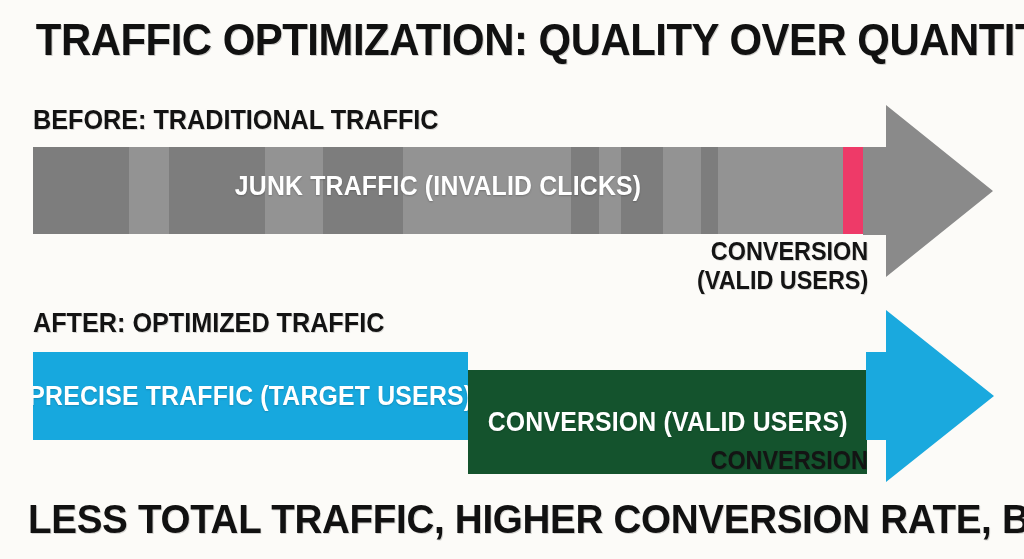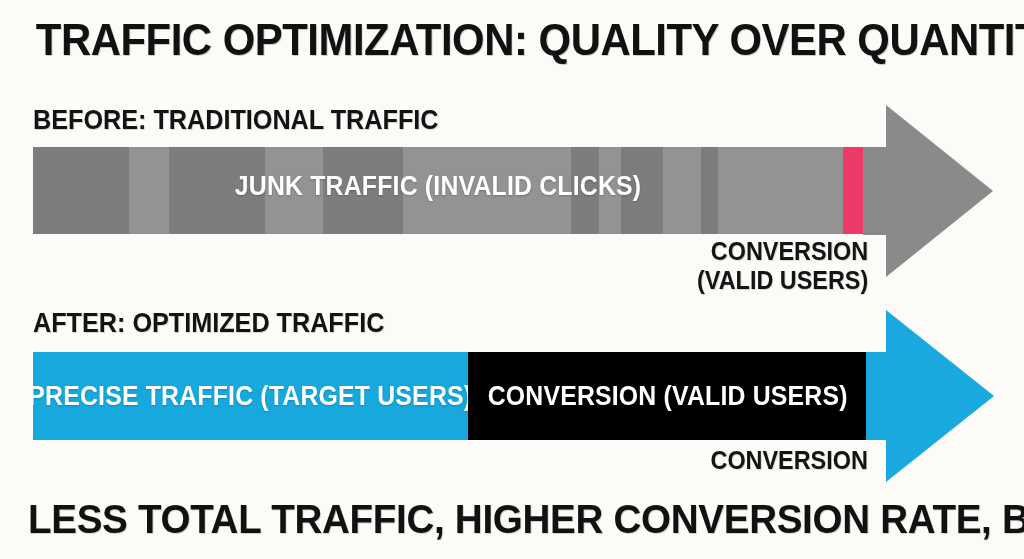--- a/index.html
+++ b/index.html
@@ -149,24 +149,24 @@
   
   #blue-bar {
     left: 33px;
     top: 352px;
     width: 435px;
     height: 88px;
     background: #17a8de;
   }
   #pink-bar {
     left: 468px;
-    top: 352px;
+    top: 370px;
     width: 399px;
-    height: 88px;
-    background: #000000;
+    height: 104px;
+    background: #14532d;
   }
   .bar-text {
     position: absolute;
     top: 0;
     left: 0;
     width: 100%;
     height: 100%;
     display: flex;
     align-items: center;
     justify-content: center;

